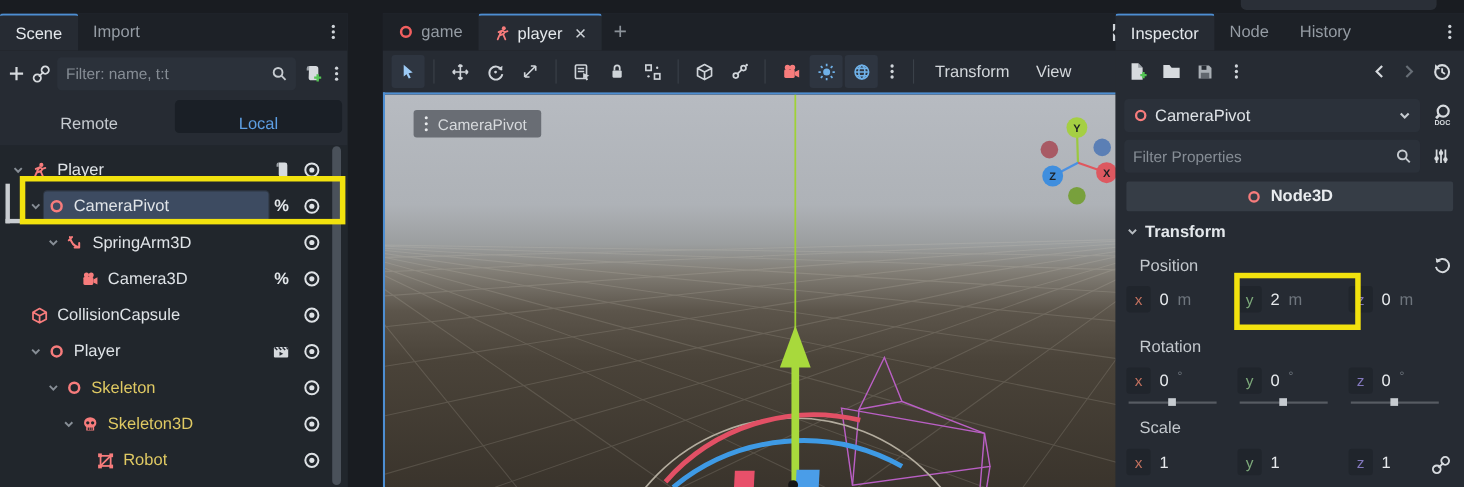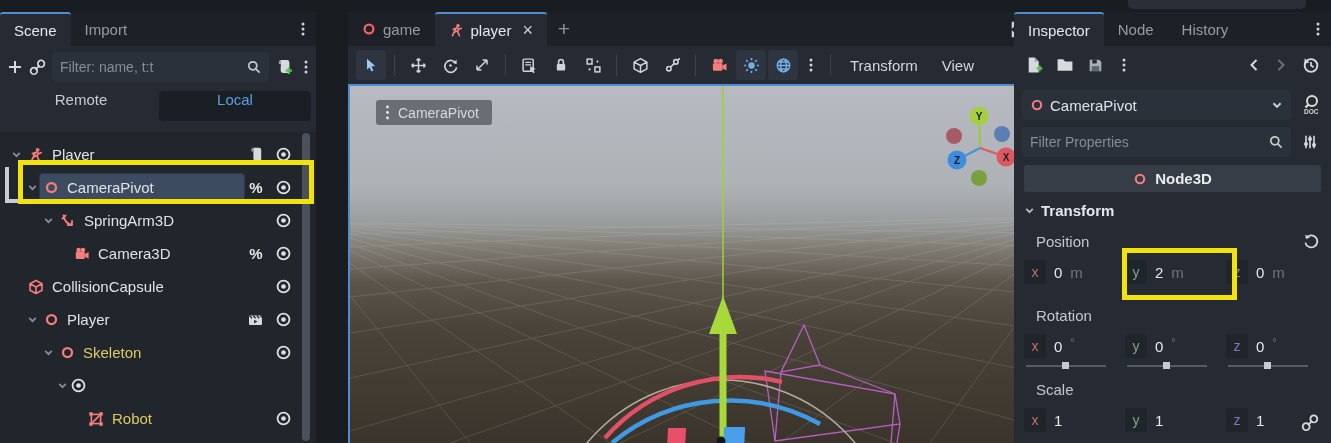--- a/index.html
+++ b/index.html
@@ -27,21 +27,21 @@
 
   
   .sd-toolbar { height:42px; display:flex; align-items:center; padding:0 7px; gap:6px; }
   .field { background:#2b313a; border-radius:4px; height:30px; display:flex; align-items:center;
            padding:0 8px; gap:6px; }
   .field input { flex:1; min-width:0; background:transparent; border:none; outline:none;
                  color:#dfe3e7; font-family:inherit; font-size:14px; }
   .field input::placeholder { color:#868d95; }
   #scene-filter { flex:1; }
   .segs { height:36px; display:flex; padding:3px 5px; gap:2px; }
-  .seg { flex:1; display:flex; align-items:flex-start; justify-content:center; color:#c6cbd0; }
+  .seg { flex:1; display:flex; align-items:flex-end; justify-content:center; color:#c6cbd0; }
   .seg.on { background:#1a1f26; border-radius:4px; color:#5d9ee3; }
   .tree { position:absolute; left:0; right:0; top:120px; bottom:0; background:#21262c; padding-top:6px; }
   .trow { height:33px; display:flex; align-items:center; padding-right:24px; }
   .chev { width:16px; display:flex; justify-content:center; flex:none; }
   .chsp { width:16px; flex:none; }
   .rmain { flex:1; display:flex; align-items:center; gap:8px; height:27px; border-radius:3px;
            padding:0 4px; min-width:0; margin-right:4px; }
   .rmain.sel { background:#3d4b61; box-shadow:0 0 0 1px #55648049; }
   .tlabel { white-space:nowrap; overflow:hidden; }
   .ylab { color:#dfc963; }
@@ -319,20 +319,29 @@
           </svg>
         </div>
     </div>
 
     <div class="trow" style="padding-left:54px">
       <span class="chev">
           <svg class="i" width="11" height="11" viewBox="0 0 10 10">
             <path d="M2 3.5 L5 6.5 L8 3.5" fill="none" stroke="#878e96" stroke-width="1.6"></path>
           </svg>
         </span>
+      <div class="rmain">
+          <svg class="i" width="16" height="16" viewBox="0 0 16 16">
+            <path d="M8 1.3 a5.6 5.1 0 0 1 5.6 5.1 c0 2-.9 3-2 3.7 V13.4 h-7.2 V10.1 c-1.1-.7-2-1.7-2-3.7 A5.6 5.1 0 0 1 8 1.3 Z" fill="#f77c7c"></path>
+            <circle cx="5.8" cy="6.4" r="1.5" fill="#21262c"></circle>
+            <circle cx="10.2" cy="6.4" r="1.5" fill="#21262c"></circle>
+            <path d="M6.3 10.6 v2.2 M8 10.6 v2.2 M9.7 10.6 v2.2" stroke="#21262c" stroke-width="1.1"></path>
+          </svg>
+        <span class="tlabel ylab">Skeleton3D</span>
+        </div>
       <div class="badges">
           <svg class="i" width="17" height="17" viewBox="0 0 16 16">
             <circle cx="8" cy="8" r="5.6" fill="none" stroke="#dde1e5" stroke-width="1.7"></circle>
             <circle cx="8" cy="8" r="2.2" fill="#dde1e5"></circle>
           </svg>
         </div>
     </div>
 
     <div class="trow" style="padding-left:68px">
       <span class="chsp"></span>

